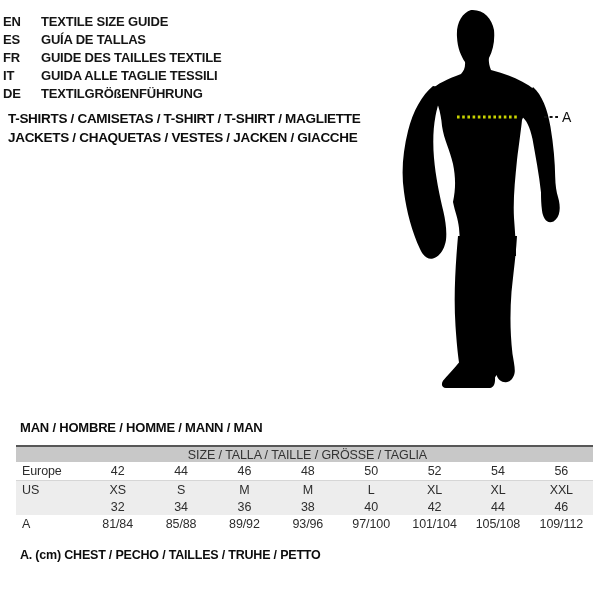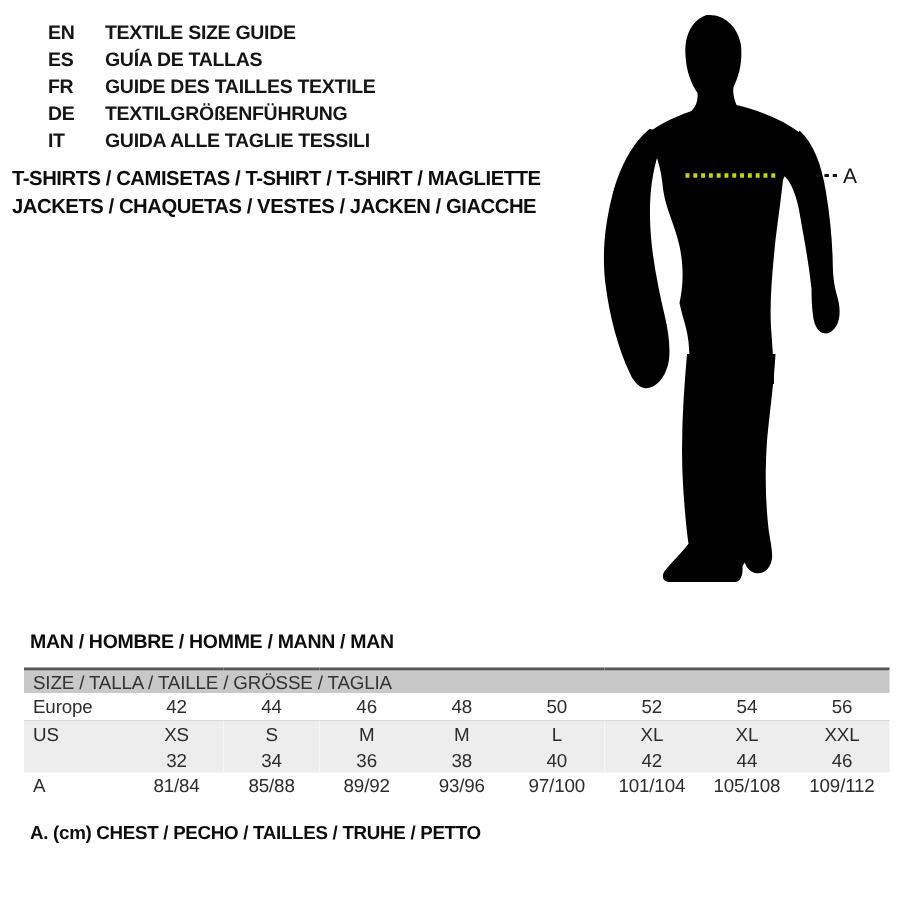--- a/index.html
+++ b/index.html
@@ -1,38 +1,38 @@
 <!DOCTYPE html>
 <html><head>
 <meta charset="utf-8">
 <style>
   html,body{margin:0;padding:0;background:#fff;}
   .page{
     position:relative;width:600px;height:600px;background:#ffffff;
     font-family:"Liberation Sans",sans-serif;color:#111;overflow:hidden;
   }
   
-  .lang-list{position:absolute;left:32px;top:13px;}
+  .lang-list{position:absolute;left:3px;top:13px;}
   .lang-row{font-size:13px;font-weight:700;line-height:18px;letter-spacing:-0.2px;white-space:nowrap;color:#151515;}
   .lang-code{display:inline-block;width:38px;}
   
   .categories{position:absolute;left:8px;top:109px;font-size:13.5px;font-weight:700;line-height:19px;letter-spacing:-0.3px;color:#0d0d0d;white-space:nowrap;}
   
   .figure-wrap{position:absolute;left:395px;top:8px;width:180px;height:390px;}
   .measure-a{font-family:"Liberation Sans",sans-serif;font-size:14px;fill:#111;}
   
   .section-title{position:absolute;left:20px;top:420px;font-size:13px;font-weight:700;letter-spacing:-0.2px;color:#0d0d0d;white-space:nowrap;}
   
   .size-table{
     position:absolute;left:16px;top:445px;width:577px;
     border-collapse:collapse;table-layout:fixed;
     border-top:2px solid #575757;
     font-size:12.5px;color:#2d2d2d;letter-spacing:-0.1px;
   }
-  .size-table td{padding:0;vertical-align:middle;overflow:hidden;white-space:nowrap;}
+  .size-table td{padding:0;vertical-align:middle;overflow:hidden;white-space:nowrap;text-align:center;}
   .size-table tr.hdr td{background:#c8c8c8;height:15px;padding-left:6px;color:#333;}
   .size-table tr.row-europe td{height:18px;background:#ffffff;}
   .size-table tr.row-us td{height:17px;background:#ededed;}
   .size-table tr.row-num td{height:17px;background:#ededed;}
   .size-table tr.row-a td{height:18px;background:#ffffff;}
   .size-table tr.row-europe td{border-bottom:1px solid #d6d6d6;}
   .size-table td.lbl{text-align:left;padding-left:6px;}
   .size-table td.val{text-align:center;}
   
   .footnote{position:absolute;left:20px;top:548px;font-size:12.5px;font-weight:700;letter-spacing:-0.2px;color:#0d0d0d;white-space:nowrap;}
@@ -46,24 +46,24 @@
     <div class="lang-row">
       <span class="lang-code">EN</span><span class="lang-name">TEXTILE SIZE GUIDE</span>
     </div>
     <div class="lang-row">
       <span class="lang-code">ES</span><span class="lang-name">GUÍA DE TALLAS</span>
     </div>
     <div class="lang-row">
       <span class="lang-code">FR</span><span class="lang-name">GUIDE DES TAILLES TEXTILE</span>
     </div>
     <div class="lang-row">
+      <span class="lang-code">IT</span><span class="lang-name">GUIDA ALLE TAGLIE TESSILI</span>
+    </div>
+    <div class="lang-row">
       <span class="lang-code">DE</span><span class="lang-name">TEXTILGRÖßENFÜHRUNG</span>
-    </div>
-    <div class="lang-row">
-      <span class="lang-code">IT</span><span class="lang-name">GUIDA ALLE TAGLIE TESSILI</span>
     </div>
   </div>
 
   <div class="categories">
     <div>T-SHIRTS / CAMISETAS / T-SHIRT / T-SHIRT / MAGLIETTE</div>
     <div>JACKETS / CHAQUETAS / VESTES / JACKEN / GIACCHE</div>
   </div>
 
   <div class="figure-wrap">
     <svg width="180" height="390" viewBox="0 0 180 390" xmlns="http://www.w3.org/2000/svg">

